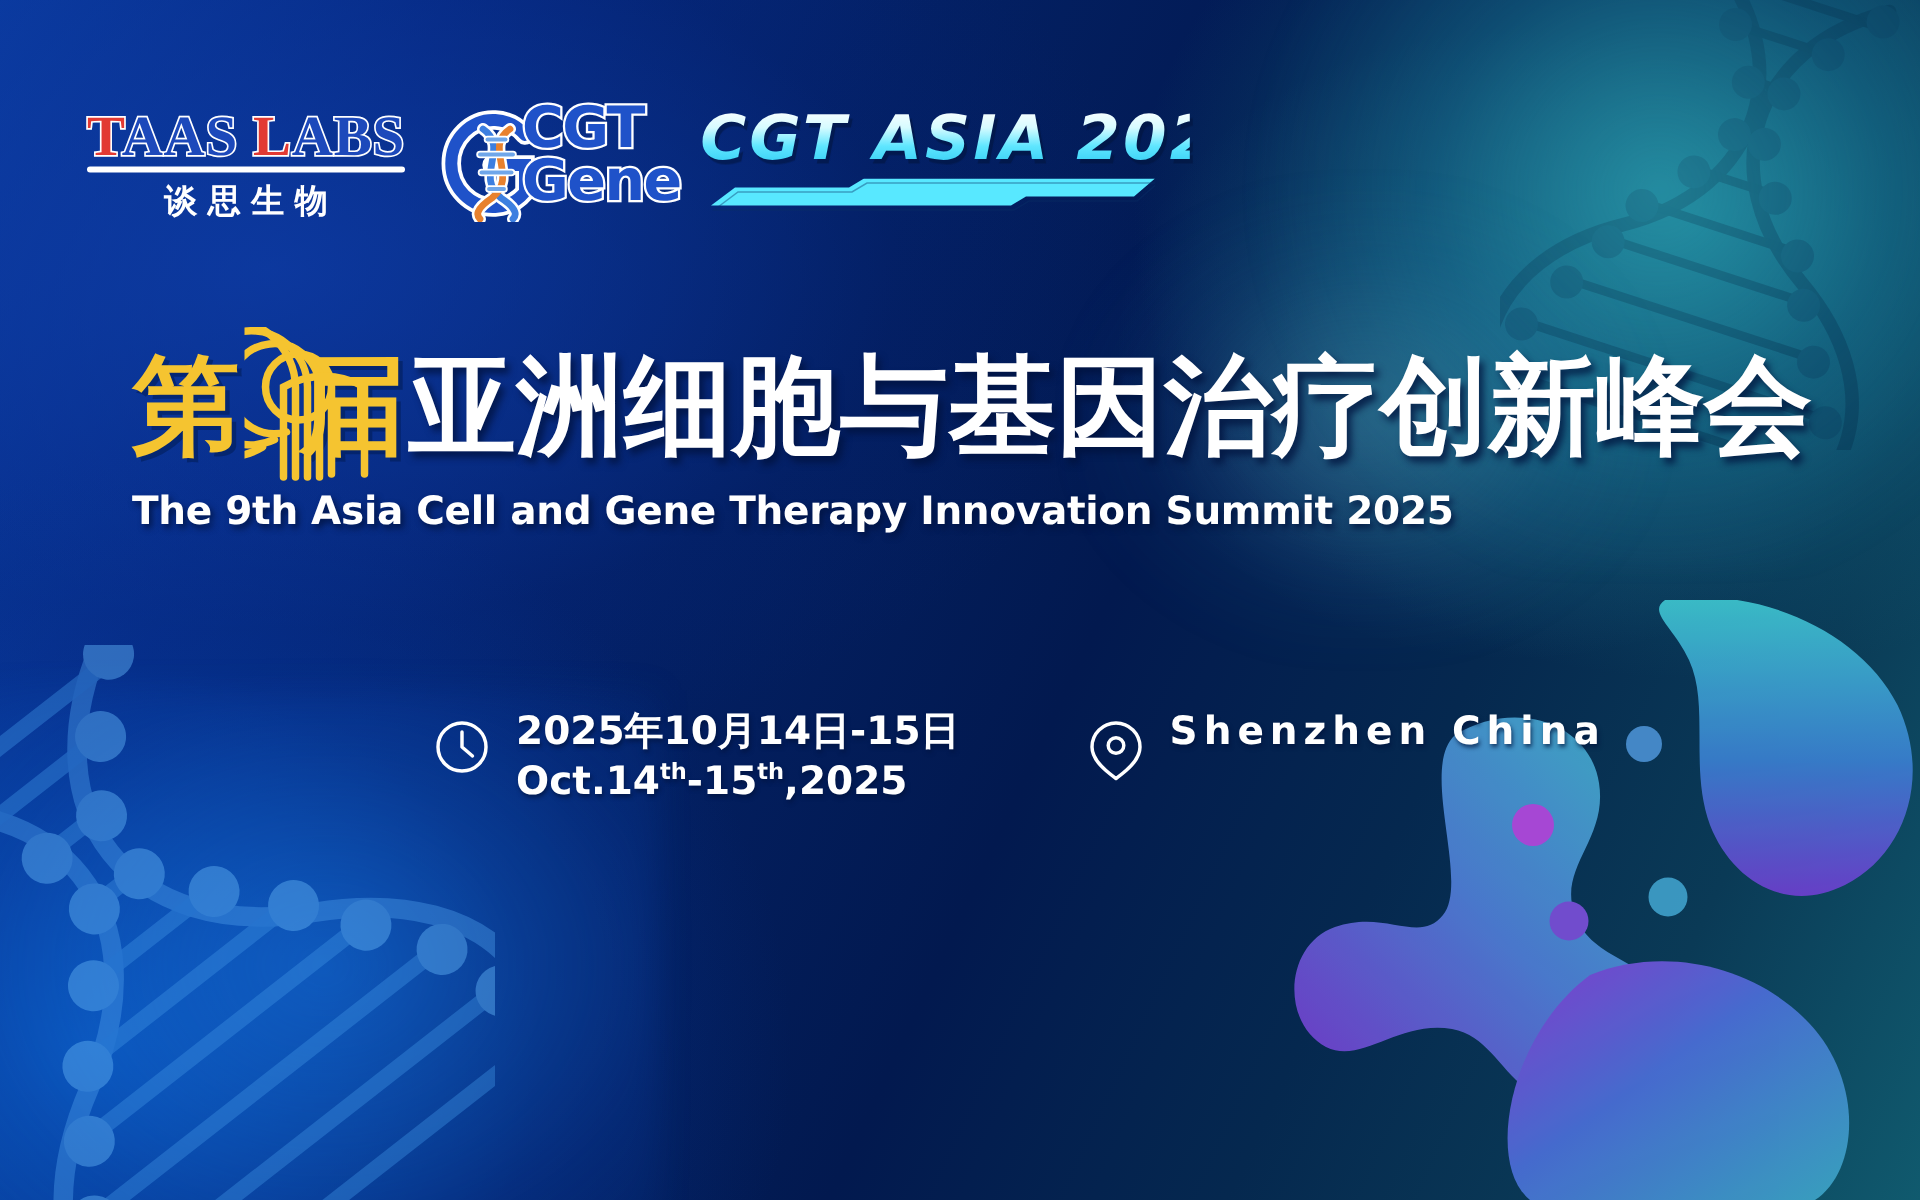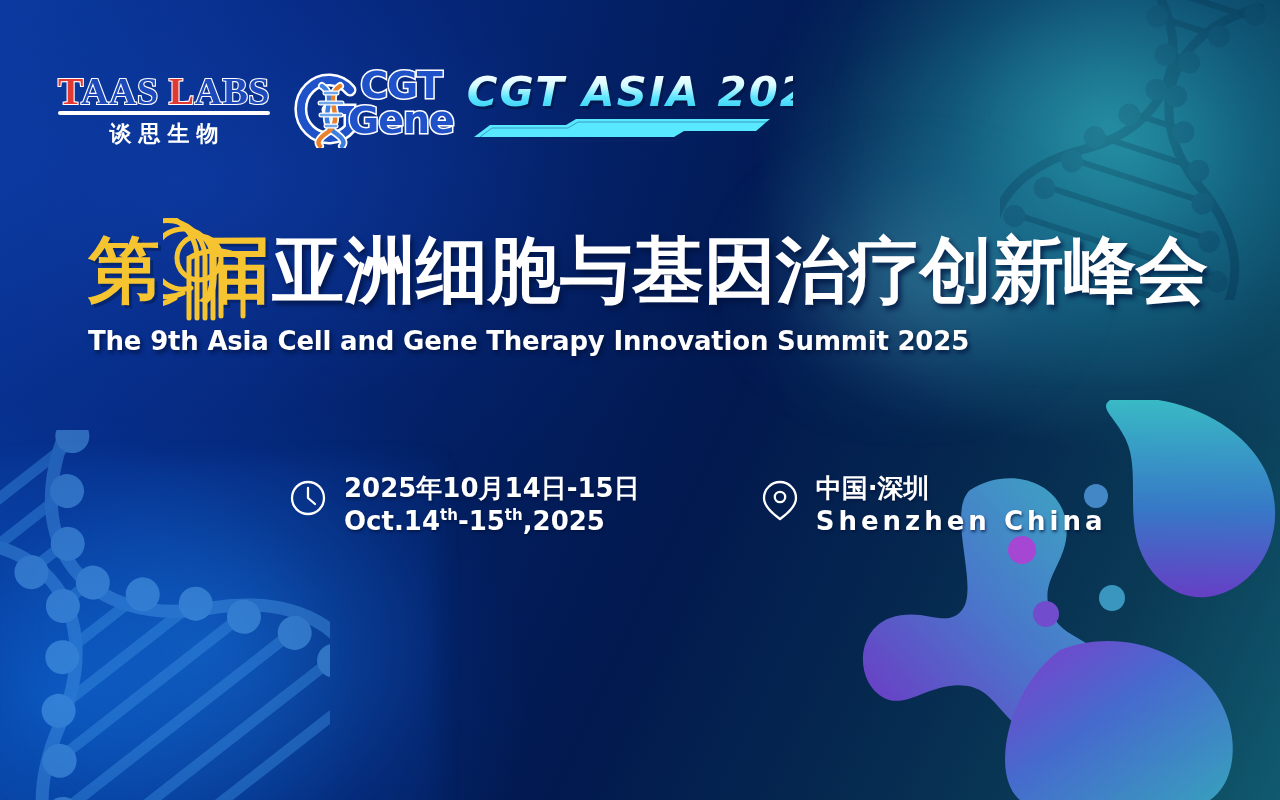--- a/index.html
+++ b/index.html
@@ -48,21 +48,21 @@
   .taas-word .r { color:#e23a33; -webkit-text-stroke:2.2px #ffffff; paint-order:stroke fill; }
   .taas-word .b { color:#1d49bb; -webkit-text-stroke:2.2px #ffffff; paint-order:stroke fill; }
   .taas-rule { height:4px; background:#ffffff; border-radius:2px; margin-top:1px; width:100%; }
   .taas-cn {
     margin-top:4px; text-align:center; color:#ffffff;
     font-size:22px; letter-spacing:7px; font-weight:bold; text-indent:7px;
     font-family:"DejaVu Sans", sans-serif;
   }
 
   .cgt-logo { position:absolute; left:288px; top:70px; width:160px; height:80px; }
-  .cgt-logo-text { position:absolute; left:60px; top:-2px;text-align:center; }
+  .cgt-logo-text { position:absolute; left:60px; top:-2px; }
   .cgt-logo-text div {
     font-size:38px; font-weight:bold; line-height:0.92; color:#1f52c9;
     -webkit-text-stroke:3px #ffffff; paint-order:stroke fill;
     font-family:"DejaVu Sans", sans-serif; letter-spacing:-1px;
   }
 
   .cgt-asia-2025 { position:absolute; left:470px; top:72px; width:320px; }
   .cgt-asia-2025 .ca-word {
     font-family:"DejaVu Sans", sans-serif;
     font-size:41px; font-weight:bold; font-style:italic;
@@ -94,21 +94,21 @@
   .nine-wrap svg { position:absolute; left:0; top:-4px; }
 
   .en-title {
     margin-top:8px; color:#ffffff; white-space:nowrap;
     font-family:"DejaVu Sans", sans-serif;
     font-size:26px; font-weight:bold; letter-spacing:-0.2px;
     text-shadow:2px 3px 4px rgba(0,18,60,0.8);
   }
 
   
-  .info-row { position:absolute; left:288px; top:472px; display:flex; gap:120px; }
+  .info-row { position:absolute; left:288px; top:472px; display:flex; gap:84px; }
   .info-item { display:flex; align-items:flex-start; gap:16px; }
   .info-icon { flex:0 0 auto; margin-top:6px; }
   .info-lines { color:#ffffff; }
   .info-lines .l1 {
     font-family:"DejaVu Sans", sans-serif;
     font-size:26px; font-weight:bold; line-height:1.25; white-space:nowrap;
     text-shadow:1px 2px 3px rgba(0,18,60,0.7);
   }
   .info-lines .l2 {
     font-family:"DejaVu Sans", sans-serif;
@@ -329,19 +329,18 @@
     </div>
 
     <div class="info-item">
       <span class="info-icon">
         <svg width="40" height="44" viewBox="0 0 40 44">
           <path d="M20,4 C28.8,4 36,11.2 36,20 C36,30 24,38 20,41 C16,38 4,30 4,20 C4,11.2 11.2,4 20,4 Z" fill="none" stroke="#ffffff" stroke-width="2.3" stroke-linejoin="round"></path>
           <circle cx="20" cy="19" r="5.2" fill="none" stroke="#ffffff" stroke-width="2.3"></circle>
         </svg>
       </span>
       <span class="info-lines">
-        <div class="l1">中国·深圳</div>
         <div class="l2 sp-wide">Shenzhen  China</div>
       </span>
     </div>
   </div>
 
 </div>
 
 </body></html>

